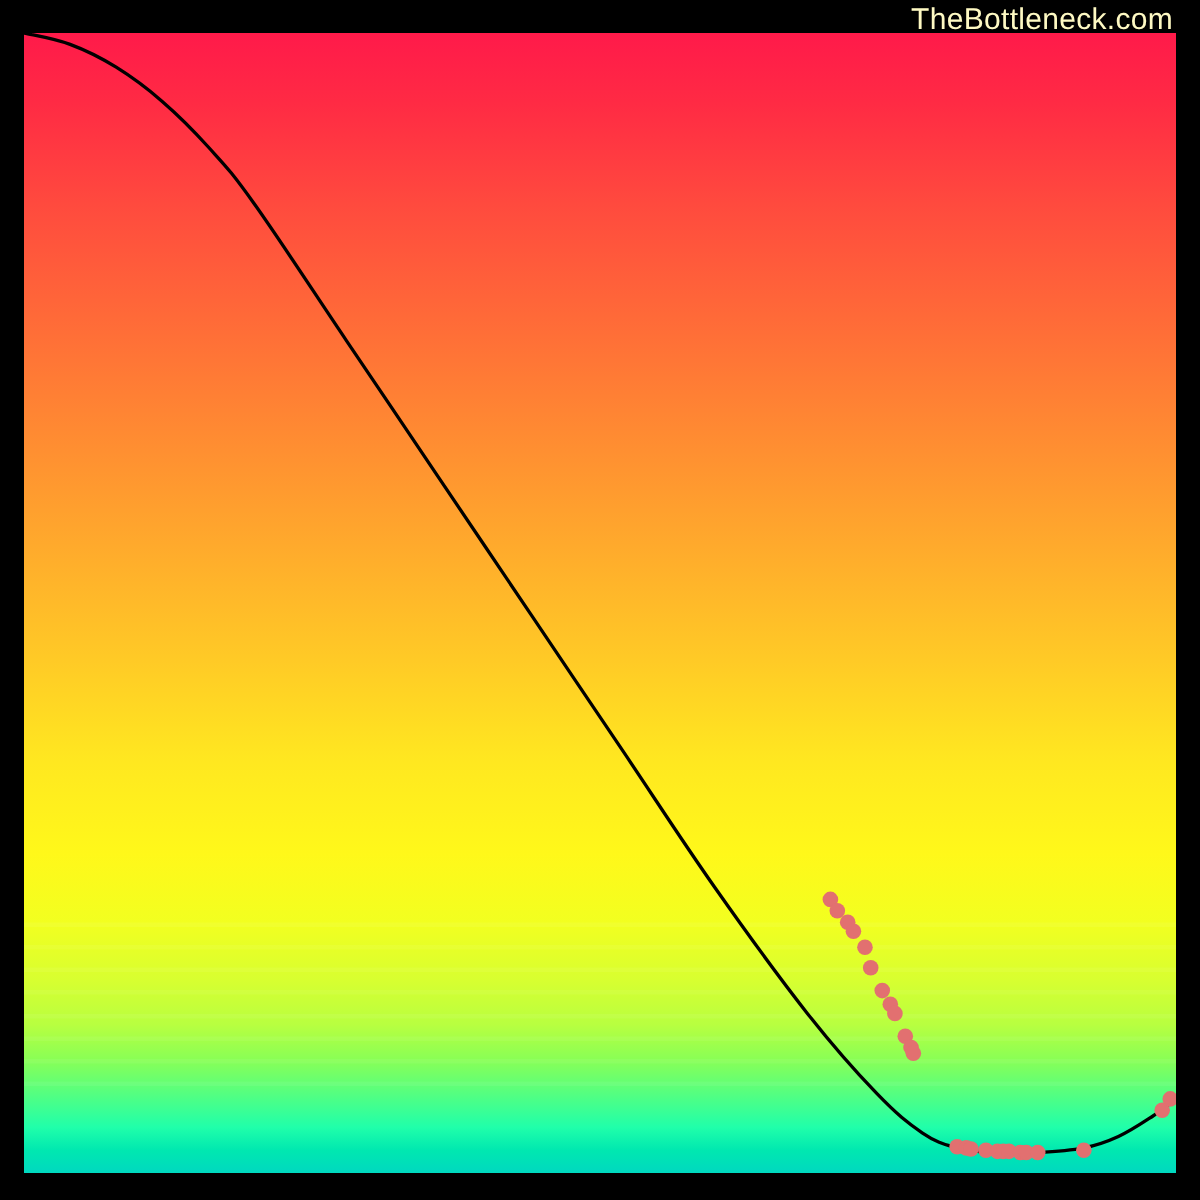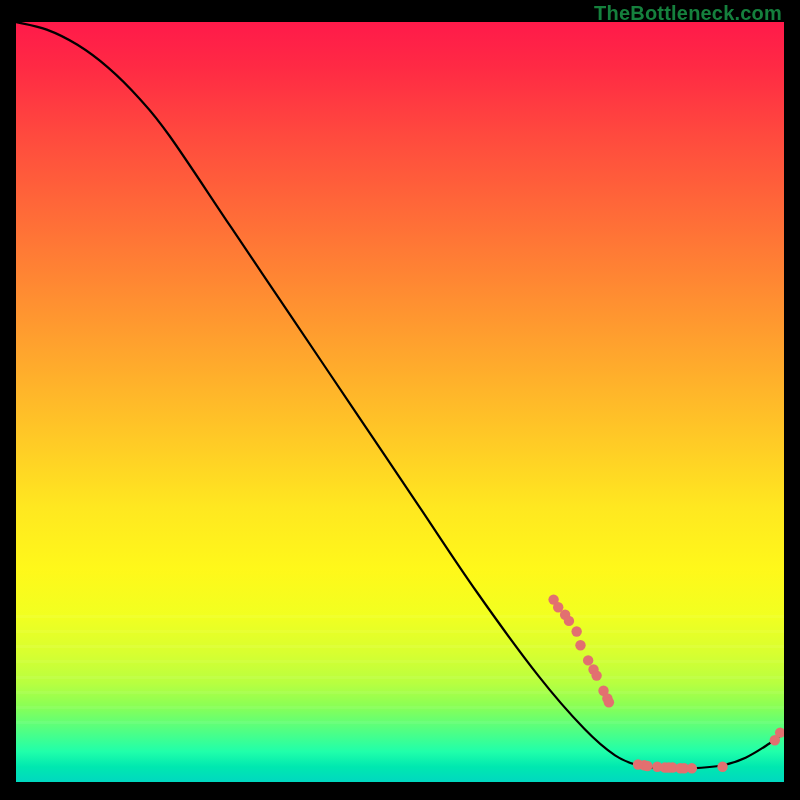--- a/index.html
+++ b/index.html
@@ -47,23 +47,23 @@
       #55ff80 93%,
       #20ffaa 96%,
       #00e8b0 98%,
       #00d8c0 100%
     );
   }
   .watermark {
     position: absolute;
     right: 18px;
     top: 2px;
-    color: #15803d;
+    color: #fef9c3;
     font-size: 20px;
-    font-weight: 700;
+    font-weight: 400;
     letter-spacing: 0.2px;
   }
   svg.plot-svg {
     position: absolute;
     inset: 0;
     width: 100%;
     height: 100%;
   }
   .curve {
     fill: none;

